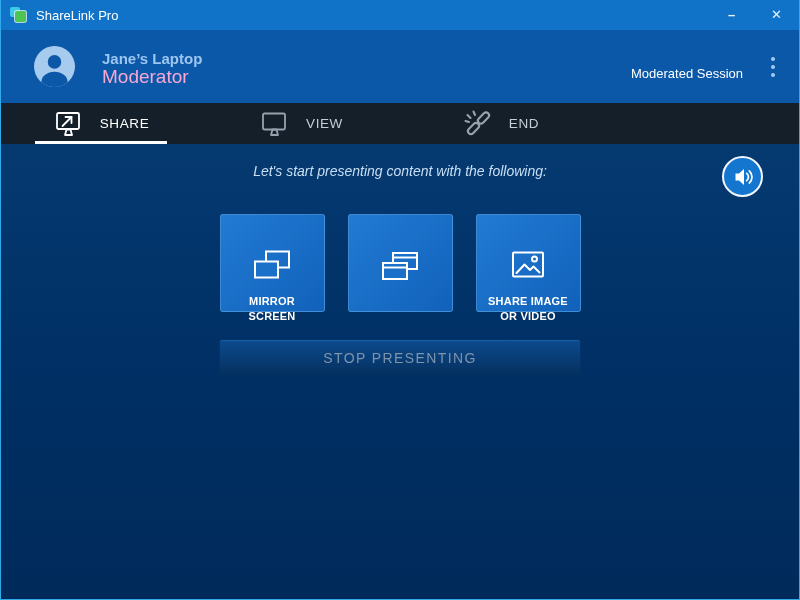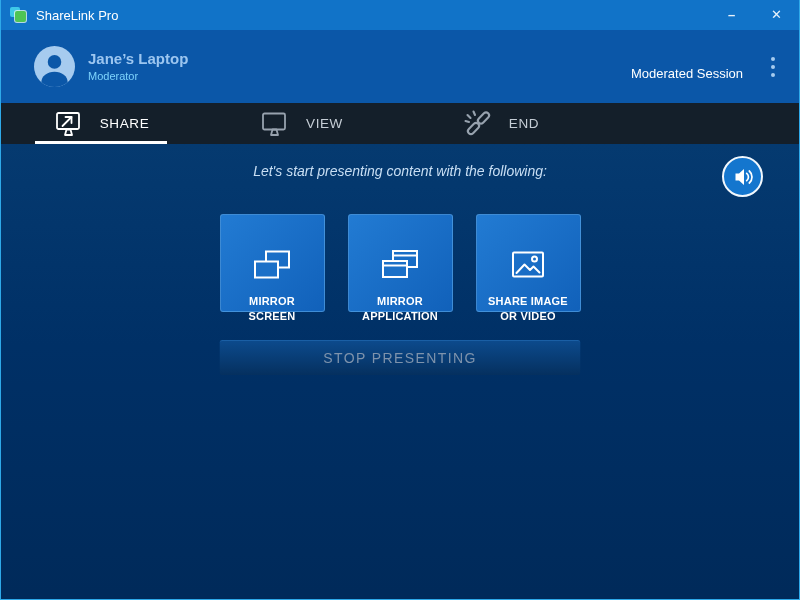--- a/index.html
+++ b/index.html
@@ -43,23 +43,23 @@
   .win-btn.min { font-weight: bold; letter-spacing: 0; }
 
   
   .header {
     height: 73px;
     background: #0B57A8;
     display: flex; align-items: center;
     padding: 0 22px 0 33px;
   }
   .avatar { width: 41px; height: 41px; flex: 0 0 auto; }
-  .id-block { margin-left: 13px; flex: 1; }
+  .id-block { margin-left: 27px; flex: 1; }
   .device-name { color: #9CC6F0; font-size: 15px; font-weight: bold; line-height: 19px; }
-  .role { color: #7dd3fc; font-size: 11px; line-height: 17px; }
+  .role { color: #f9a8d4; font-size: 19px; line-height: 17px; }
   .header-right { display: flex; align-items: flex-end; gap: 26px; }
   .session-label { color: #FFFFFF; font-size: 13px; }
   .kebab { background: none; border: none; cursor: pointer; padding: 4px 2px; display: flex; flex-direction: column; gap: 4px; }
   .kebab .dot { width: 4px; height: 4px; border-radius: 50%; background: #A6CBEF; }
 
   
   .navbar {
     height: 41px;
     background: #141F2A;
     display: flex;
@@ -241,21 +241,20 @@
 
       <button class="share-btn">
         <span class="btn-icon">
           <svg width="44" height="36" viewBox="0 0 44 36" stroke="#FFFFFF" stroke-width="2" fill="none">
             <rect x="15" y="3" width="24" height="16"></rect>
             <line x1="15" y1="7.5" x2="39" y2="7.5"></line>
             <rect x="5" y="13" width="24" height="16" fill="#1B70C8"></rect>
             <line x1="5" y1="17.5" x2="29" y2="17.5"></line>
           </svg>
         </span>
-        <span class="btn-label">MIRROR APPLICATION</span>
       </button>
 
       <button class="share-btn">
         <span class="btn-icon">
           <svg width="44" height="36" viewBox="0 0 44 36" stroke="#FFFFFF" stroke-width="2" fill="none" stroke-linejoin="round" stroke-linecap="round">
             <rect x="7" y="4.5" width="30" height="24" rx="1"></rect>
             <circle cx="28.5" cy="11" r="2.5"></circle>
             <path d="M10.5 25 l8-8.5 5.5 5.5 3.5-3.5 6 6"></path>
           </svg>
         </span>

